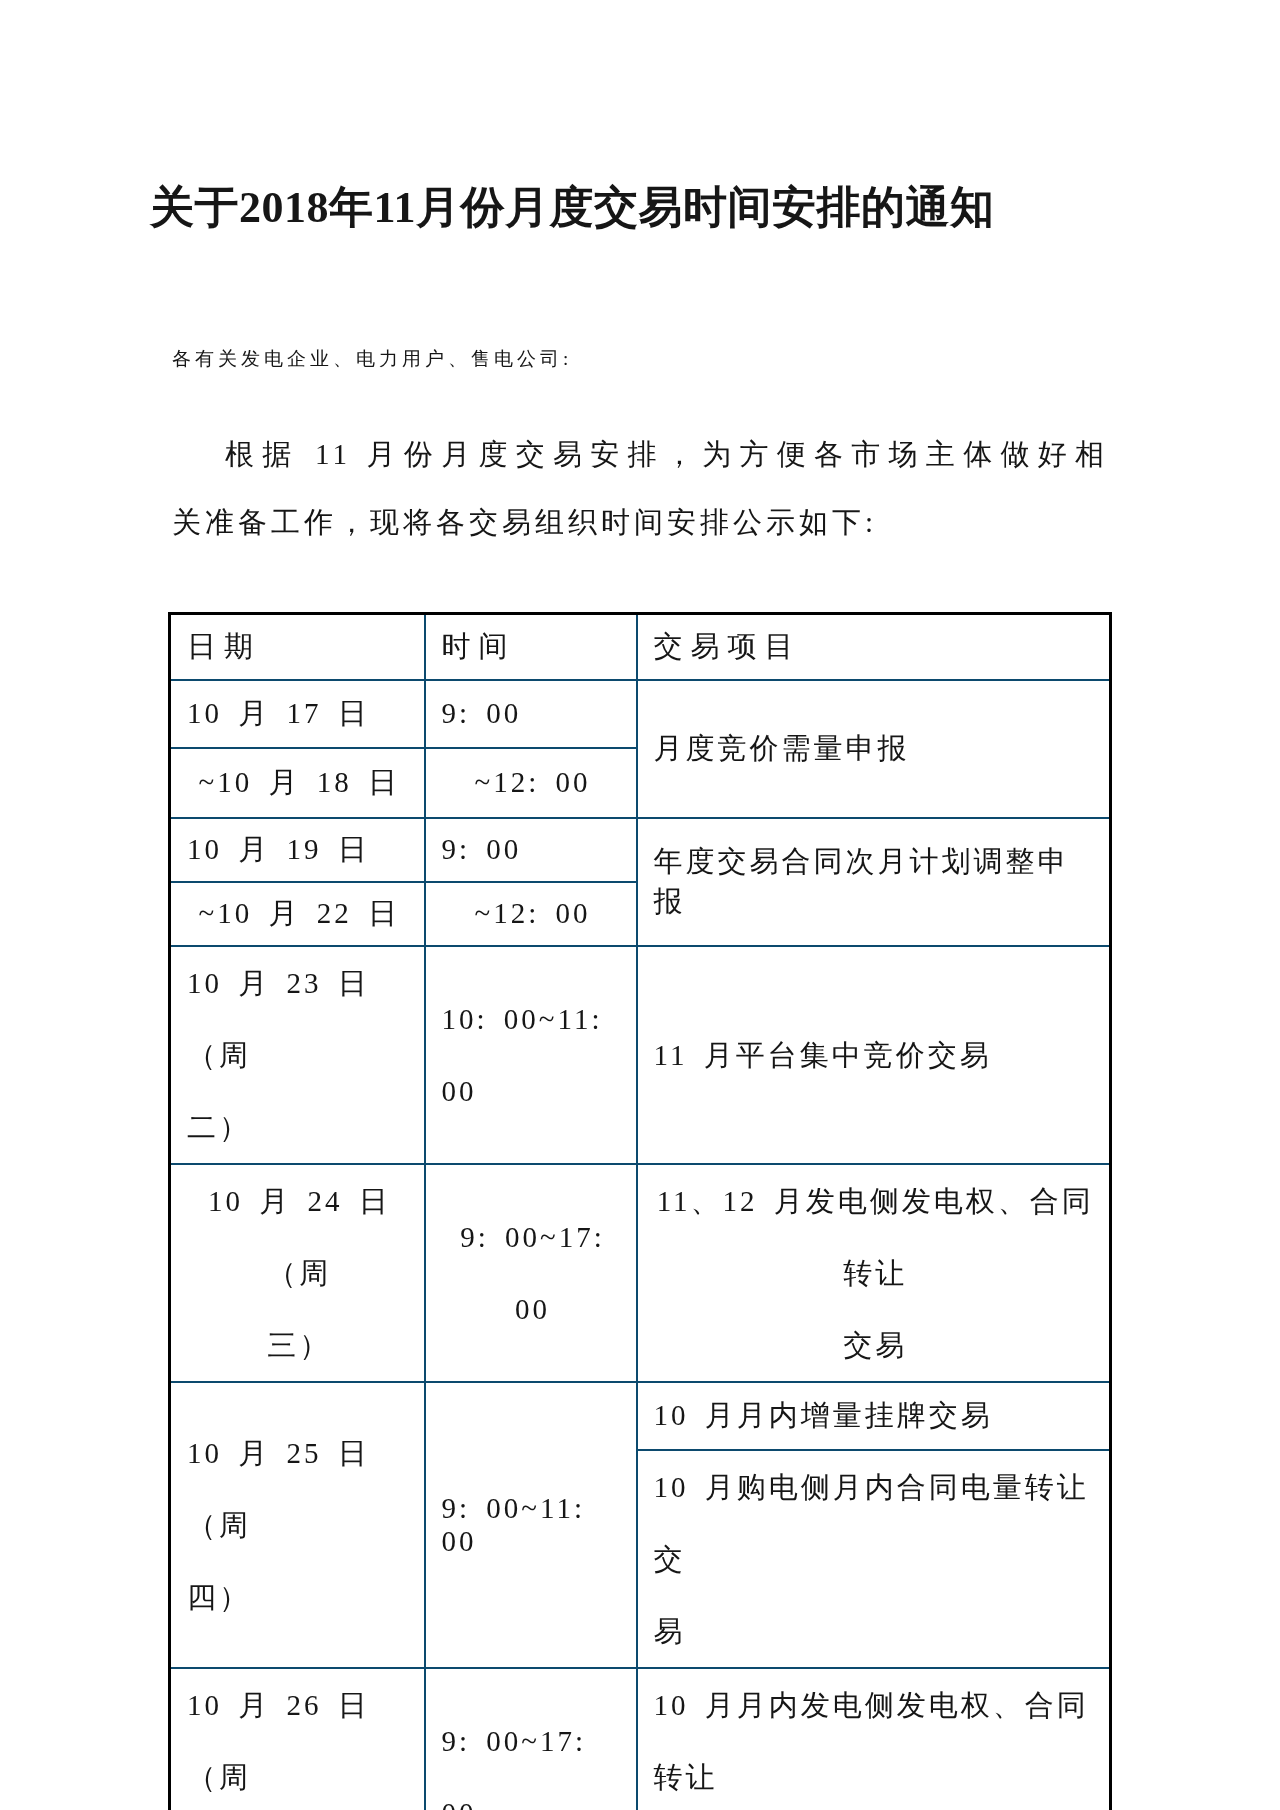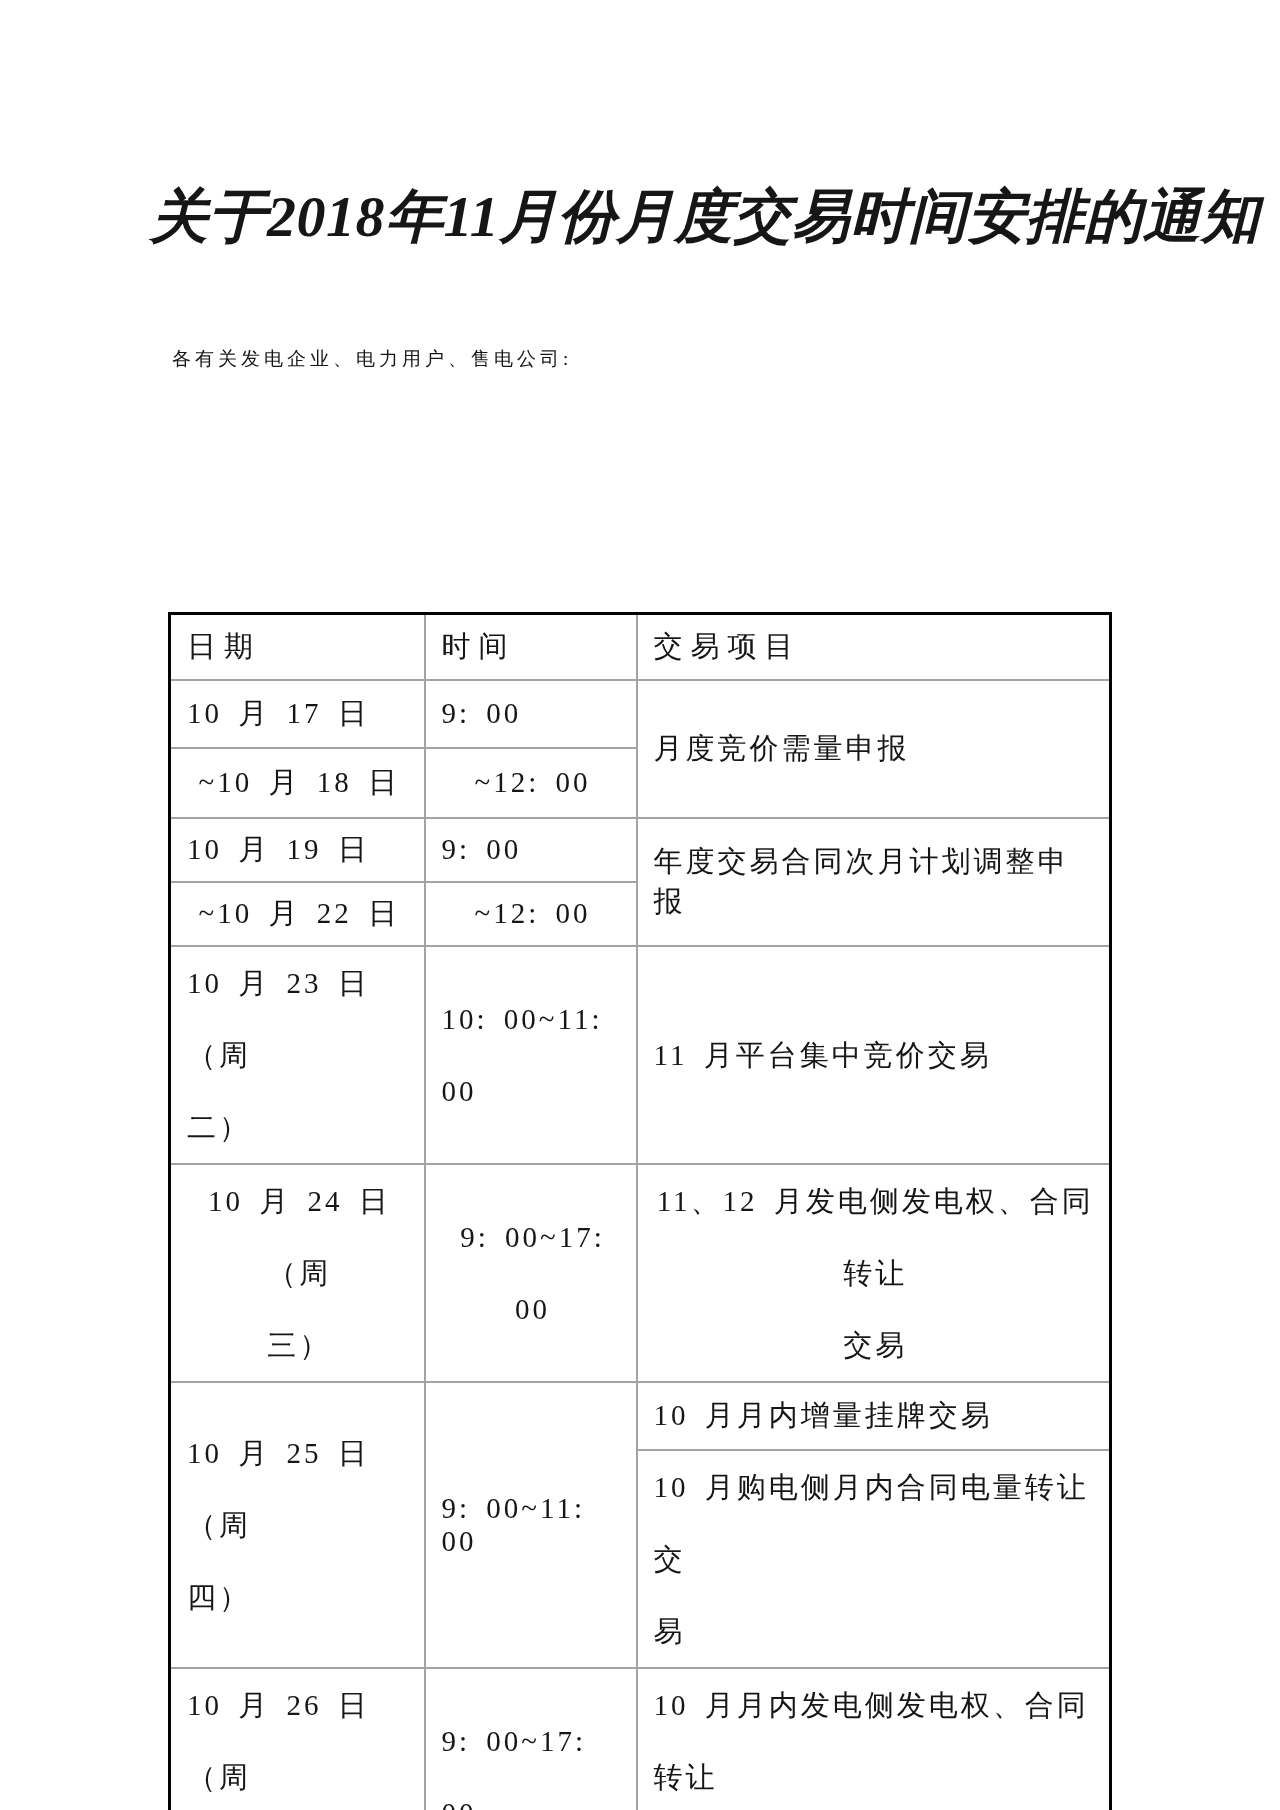--- a/index.html
+++ b/index.html
@@ -9,25 +9,24 @@
     height: 1810px;
     background: #ffffff;
     overflow: hidden;
     font-family: "Liberation Serif", "DejaVu Serif", serif;
     color: #161616;
   }
   .doc-title {
     position: absolute;
     left: 150px;
     top: 178px;
-    font-size: 58px;
+    font-size: 44px;
     font-weight: bold;
     letter-spacing: 0.5px;
     white-space: nowrap;
-    font-style: italic;
   }
   .salutation {
     position: absolute;
     left: 172px;
     top: 346px;
     font-size: 19px;
     letter-spacing: 4px;
     white-space: nowrap;
   }
   .paragraph {
@@ -49,21 +48,21 @@
   table.sched {
     position: absolute;
     left: 168px;
     top: 612px;
     width: 941px;
     border-collapse: collapse;
     table-layout: fixed;
     border: 3px solid #000;
   }
   table.sched td {
-    border: 2px solid #a3a3a3;
+    border: 2px solid #0c4a6e;
     font-size: 29px;
     letter-spacing: 3px;
     word-spacing: 6px;
     padding: 0 12px 0 16px;
     vertical-align: middle;
     white-space: pre-wrap;
     overflow: hidden;
   }
   
   tr.h-hdr  { height: 66px; }
@@ -86,20 +85,24 @@
 </style>
 </head>
 <body>
 
 <div class="page">
 
   <div class="doc-title">关于2018年11月份月度交易时间安排的通知</div>
 
   <div class="salutation">各有关发电企业、电力用户、售电公司:</div>
 
+  <div class="paragraph">
+    <div class="line1">根据 11 月份月度交易安排，为方便各市场主体做好相</div>
+    <div class="line2">关准备工作，现将各交易组织时间安排公示如下:</div>
+  </div>
 
   <table class="sched">
     <colgroup>
       <col style="width:255px">
       <col style="width:212px">
       <col style="width:474px">
     </colgroup>
 
     <tbody>
         <tr class="h-hdr">

